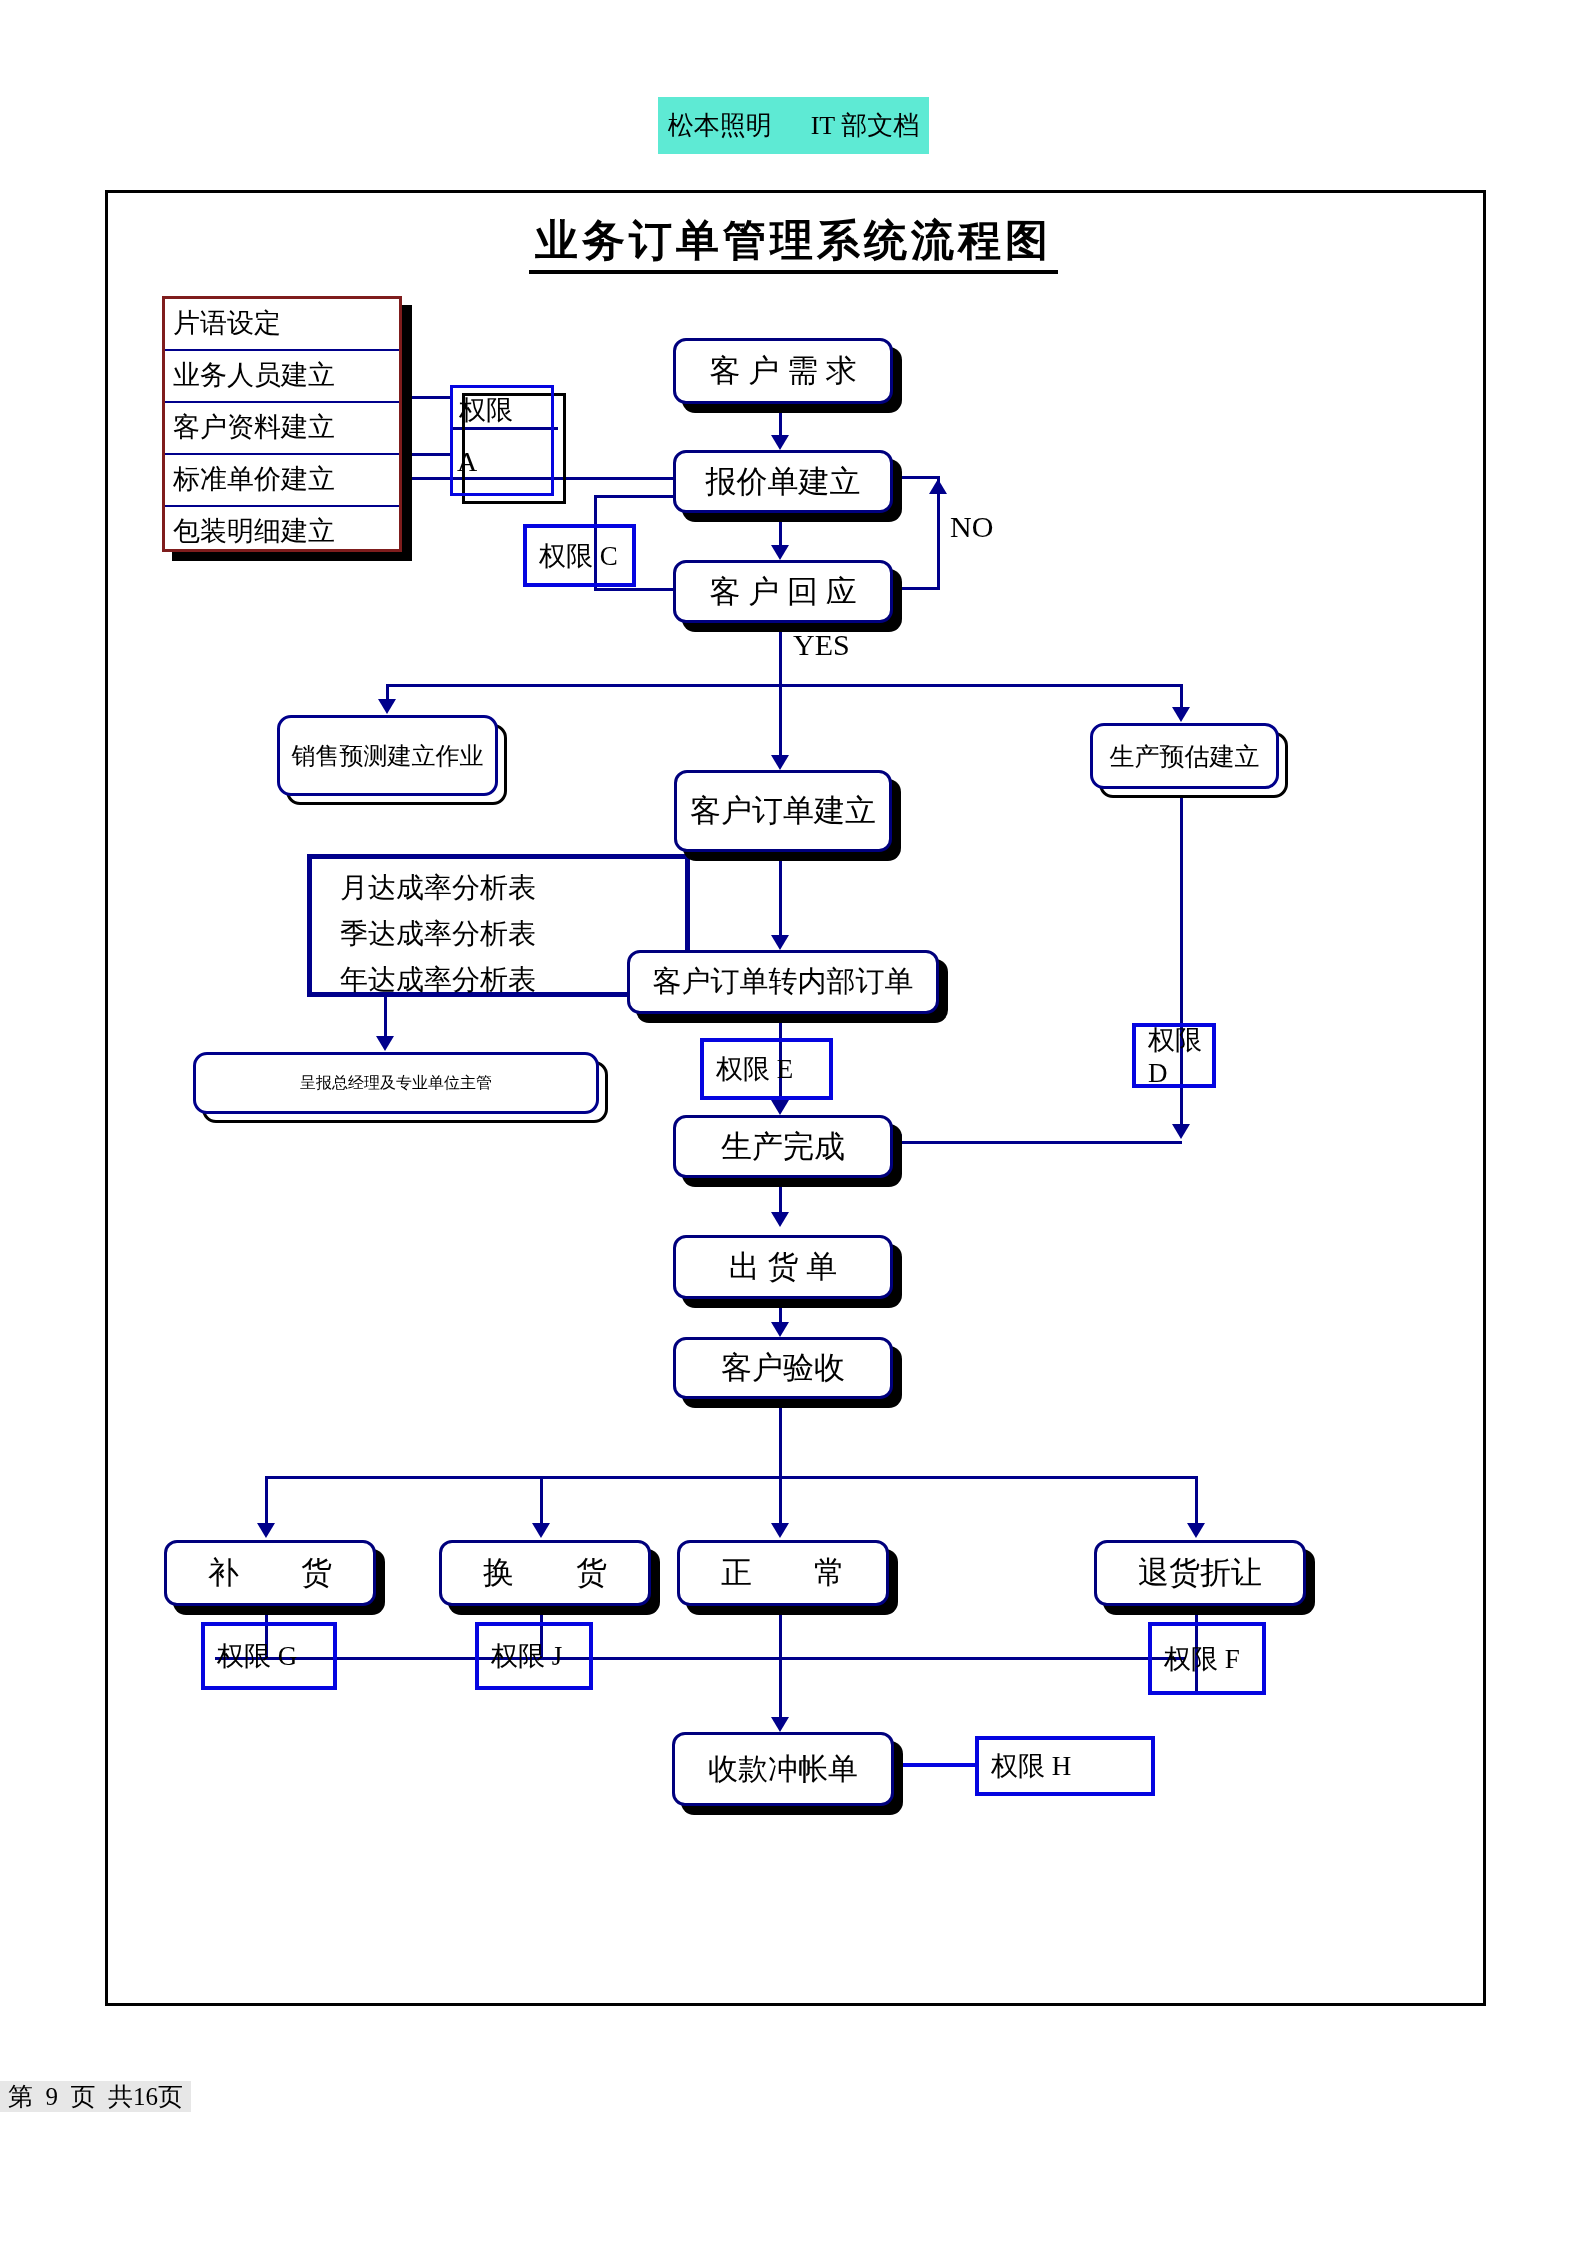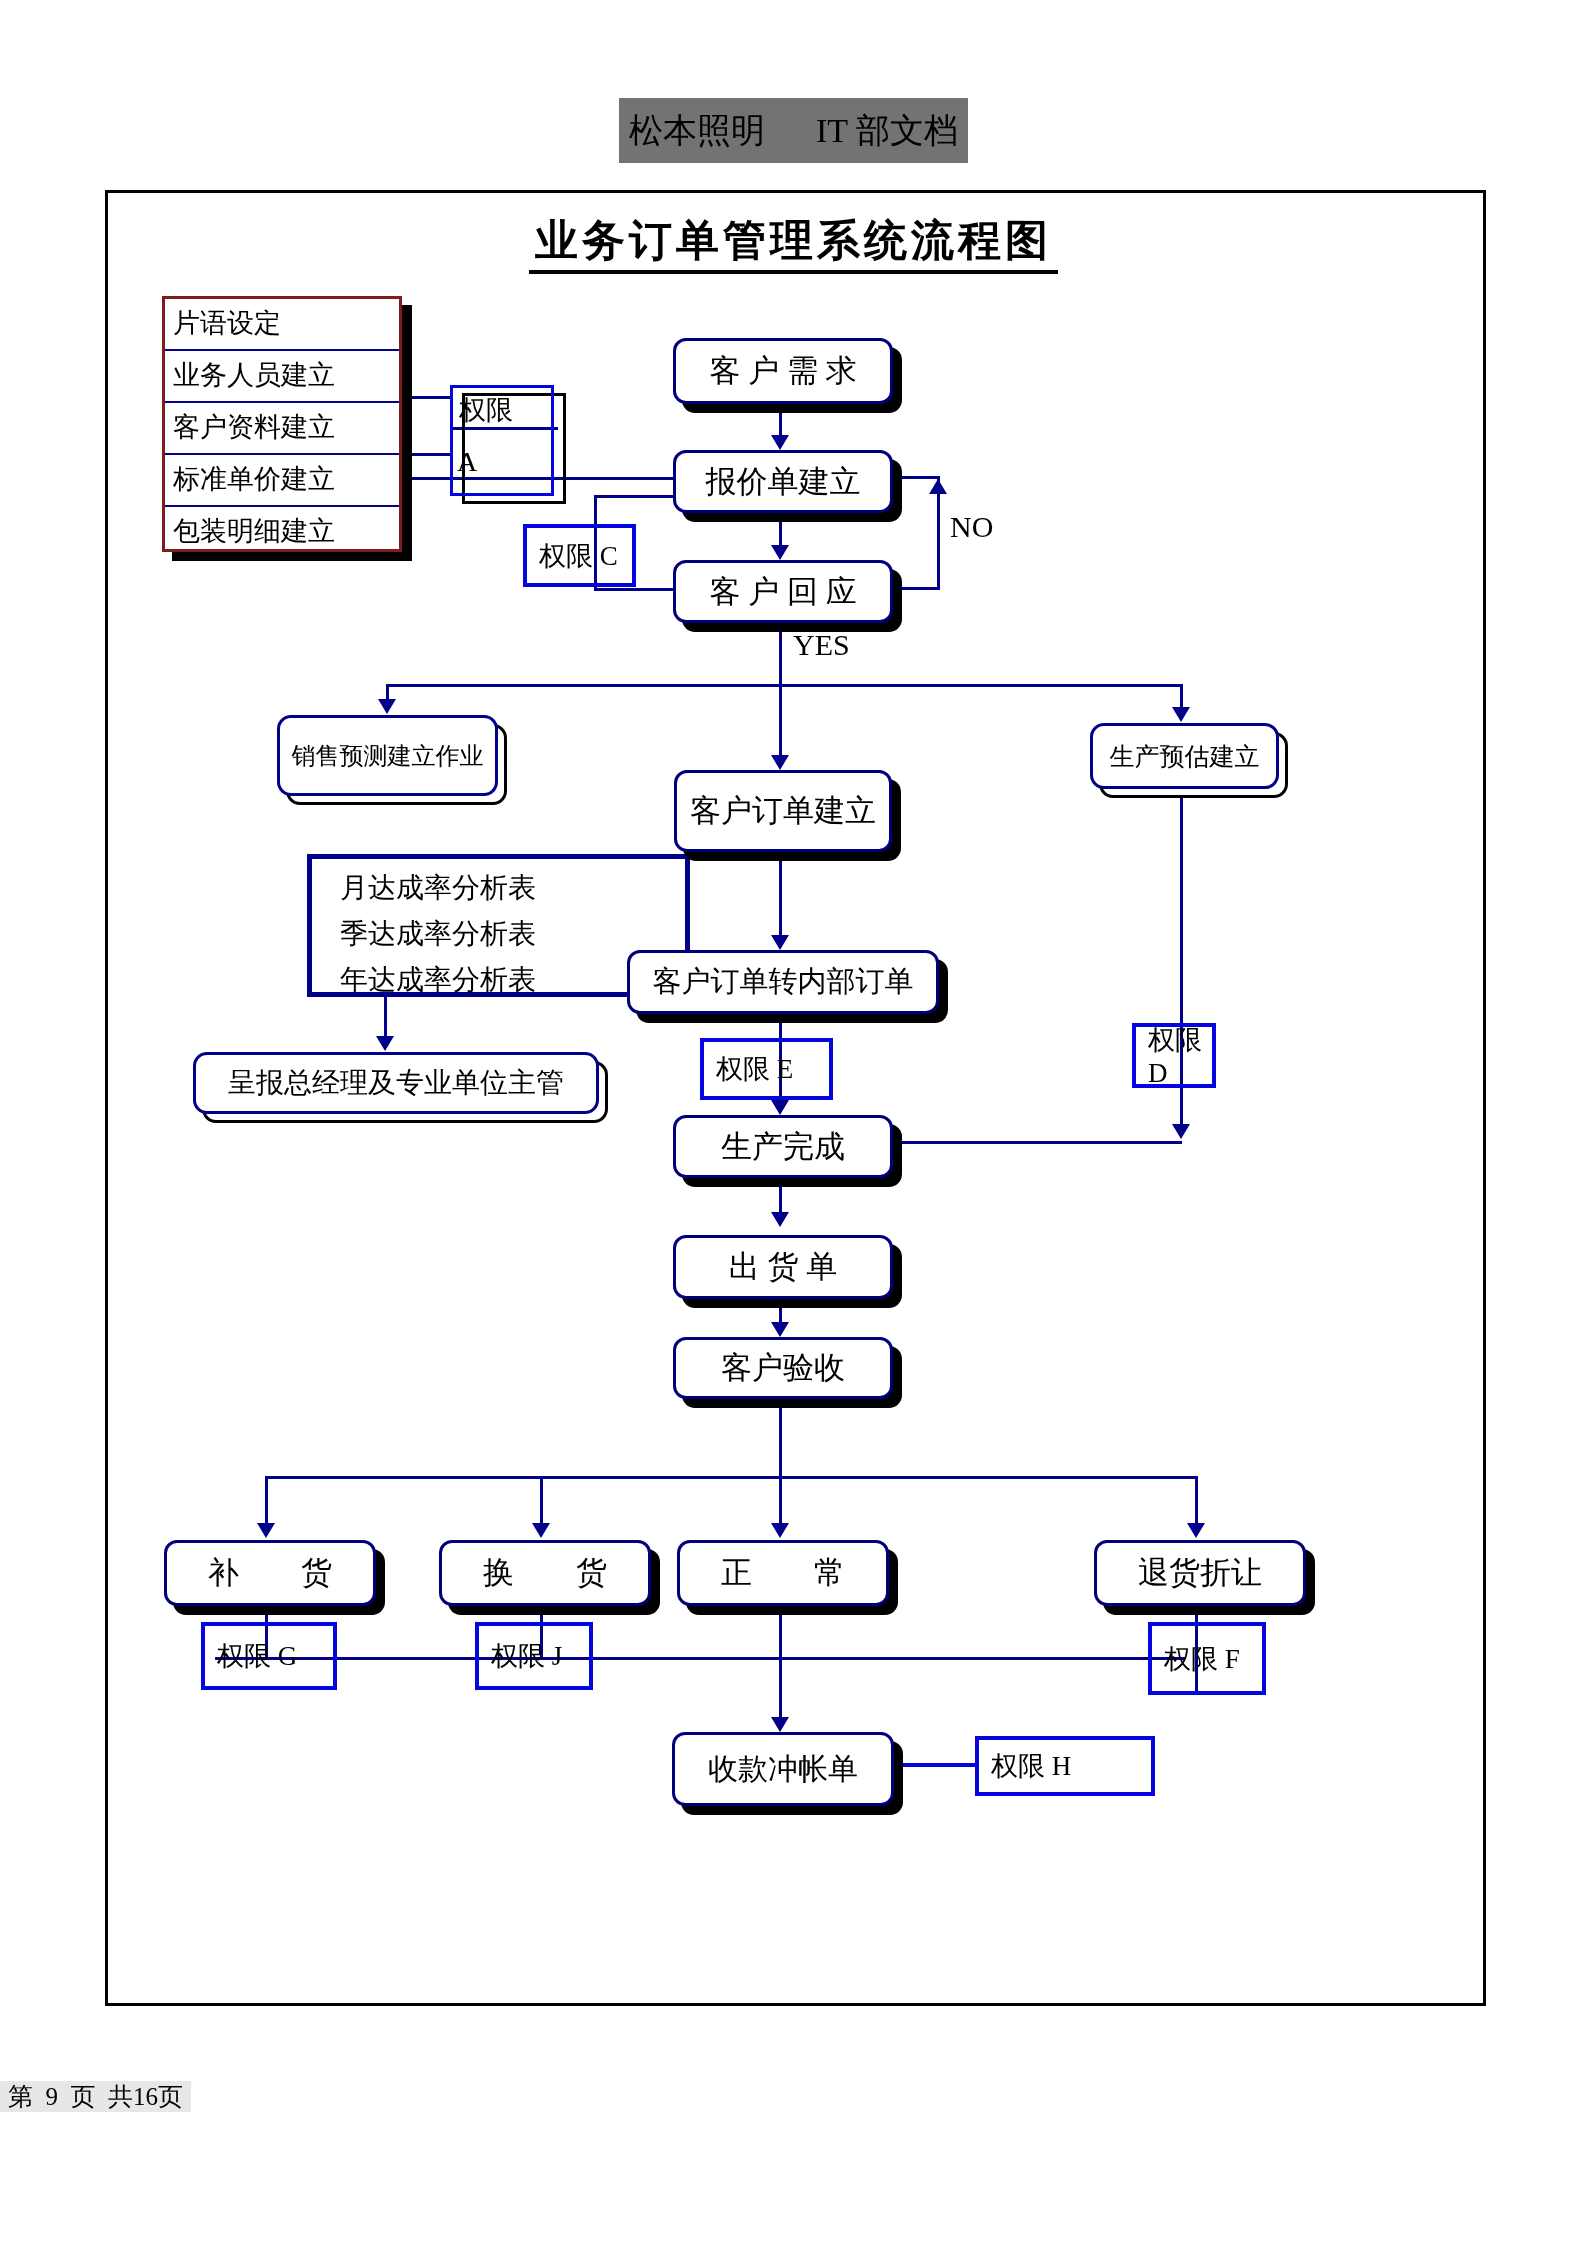--- a/index.html
+++ b/index.html
@@ -1,20 +1,20 @@
 <!DOCTYPE html>
 <html><head>
 <meta charset="utf-8">
 <style>
   html,body{margin:0;padding:0;background:#fff;}
   .page{position:relative;width:1587px;height:2245px;background:#fff;
         font-family:"Liberation Serif","DejaVu Serif",serif;color:#000;overflow:hidden;}
   
   .doc-header{position:absolute;left:0;top:108px;width:100%;text-align:center;}
-  .doc-header span{background:#737373;font-size:34px;padding:14px 10px;white-space:pre;}
+  .doc-header span{background:#5eead4;font-size:26px;padding:14px 10px;white-space:pre;}
   .doc-footer{position:absolute;left:0;top:2080px;width:100%;text-align:left;}
   .doc-footer span{background:#E7E7E7;font-size:25px;padding:2px 8px;white-space:pre;}
   
   .frame{position:absolute;left:105px;top:190px;width:1375px;height:1810px;border:3px solid #000;}
   .diagram-title{position:absolute;left:0;top:212px;width:100%;text-align:center;}
   .diagram-title span{font-size:43px;font-weight:bold;letter-spacing:4px;
        border-bottom:4px solid #000;padding:0 6px 6px 6px;}
   
   .node{position:absolute;background:#fff;border:3px solid #00007D;border-radius:13px;
         box-shadow:9px 9px 0 #000;display:flex;align-items:center;justify-content:center;
@@ -118,21 +118,21 @@
   <div class="dnode" style="left:277px;top:715px;width:215px;height:75px;">
     <div class="ghost"></div>
     <div class="face" style="font-size:24px;">销售预测建立作业</div>
   </div>
   <div class="dnode" style="left:1090px;top:723px;width:183px;height:60px;">
     <div class="ghost"></div>
     <div class="face" style="font-size:25px;">生产预估建立</div>
   </div>
   <div class="dnode" style="left:193px;top:1052px;width:400px;height:56px;">
     <div class="ghost"></div>
-    <div class="face" style="font-size:28px;">呈报总经理及专业单位主管</div>
+    <div class="face" style="font-size:16px;">呈报总经理及专业单位主管</div>
   </div>
 
   <div class="bigbox" style="left:307px;top:854px;width:383px;height:143px;">
     <div class="row" style="padding-top:6px;">月达成率分析表</div>
     <div class="row">季达成率分析表</div>
     <div class="row">年达成率分析表</div>
   </div>
 
   <div class="node" style="left:164px;top:1540px;width:206px;height:60px;">
     <span>补　　货</span>

